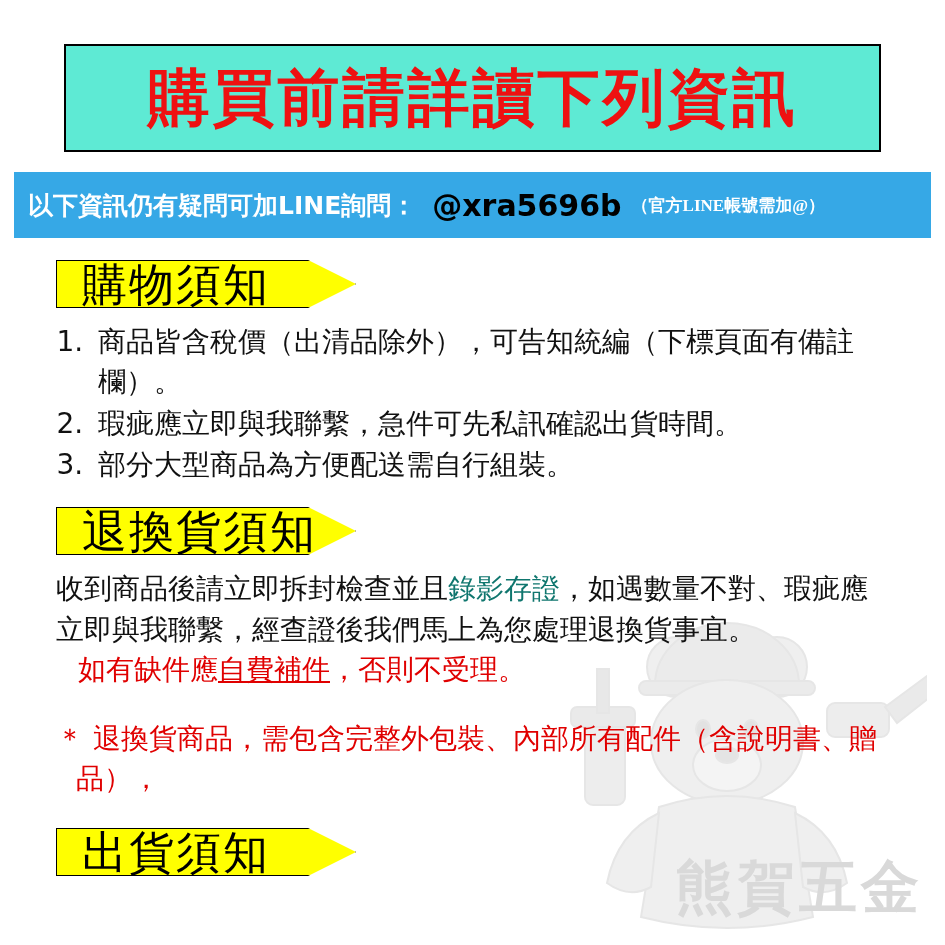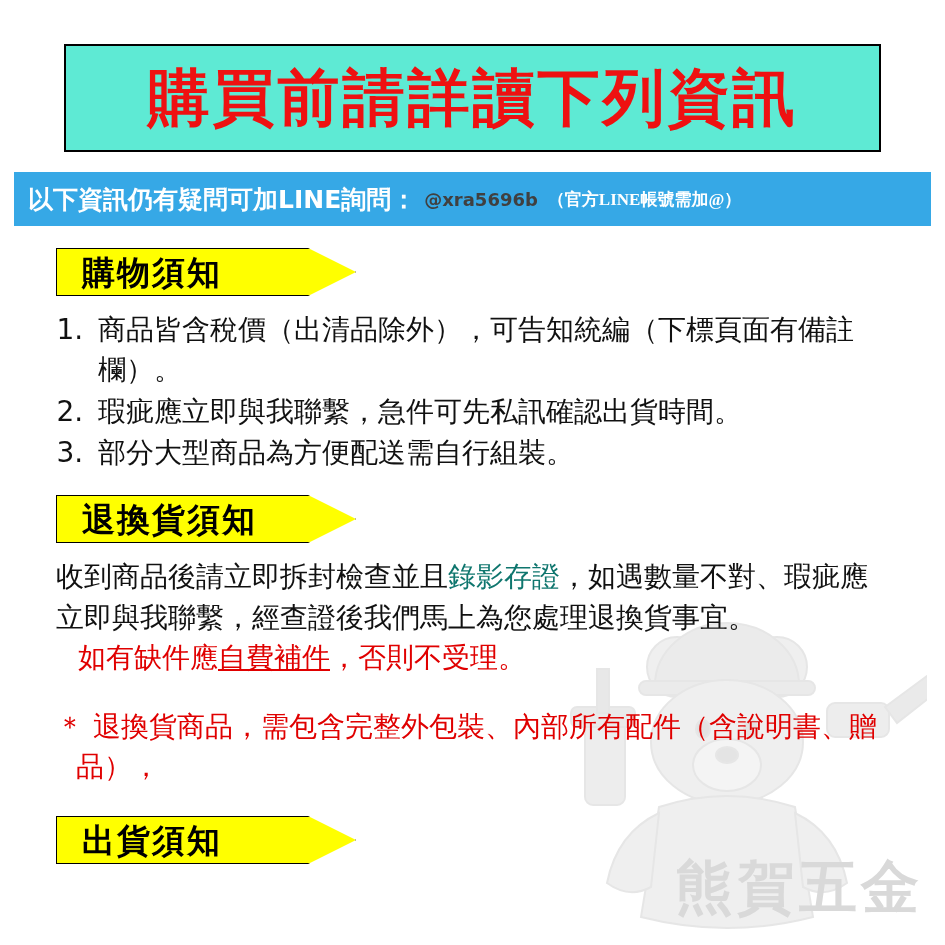--- a/index.html
+++ b/index.html
@@ -65,38 +65,38 @@
     letter-spacing: 3px;
     line-height: 1;
     white-space: nowrap;
     font-family: "DejaVu Sans", "Liberation Sans", sans-serif;
   }
 
   
   .line-bar {
     margin: 20px 14px 0 14px;
     background: #36a8e6;
-    height: 54px;
+    height: 66px;
     display: flex;
     align-items: center;
     padding-left: 14px;
     box-sizing: border-box;
     white-space: nowrap;
   }
   .line-bar .lb-main {
     color: #ffffff;
     font-size: 25px;
     font-weight: bold;
     letter-spacing: 0px;
   }
   .line-bar .lb-id {
-    color: #404040;
-    font-size: 18px;
-    font-weight: bold;
-    margin-left: 8px;
+    color: #000000;
+    font-size: 30px;
+    font-weight: bold;
+    margin-left: 16px;
   }
   .line-bar .lb-note {
     color: #ffffff;
     font-size: 17px;
     font-weight: bold;
     margin-left: 10px;
     font-family: Liberation Serif, serif;
   }
 
   
@@ -113,22 +113,22 @@
     background: #ffff00;
     border: 1px solid #000000;
     box-sizing: border-box;
     clip-path: polygon(0 0, 84% 0, 100% 50%, 84% 100%, 0 100%);
   }
   .sec-head .sec-label {
     position: absolute;
     left: 26px;
     top: 50%;
     transform: translateY(-50%);
-    font-size: 33px;
-    font-weight: bold;
+    font-size: 45px;
+    font-weight: normal;
     color: #000000;
     letter-spacing: 2px;
     line-height: 1;
   }
 
   
   .body-block {
     margin: 14px 56px 0 56px;
     font-size: 28px;
     color: #111111;

